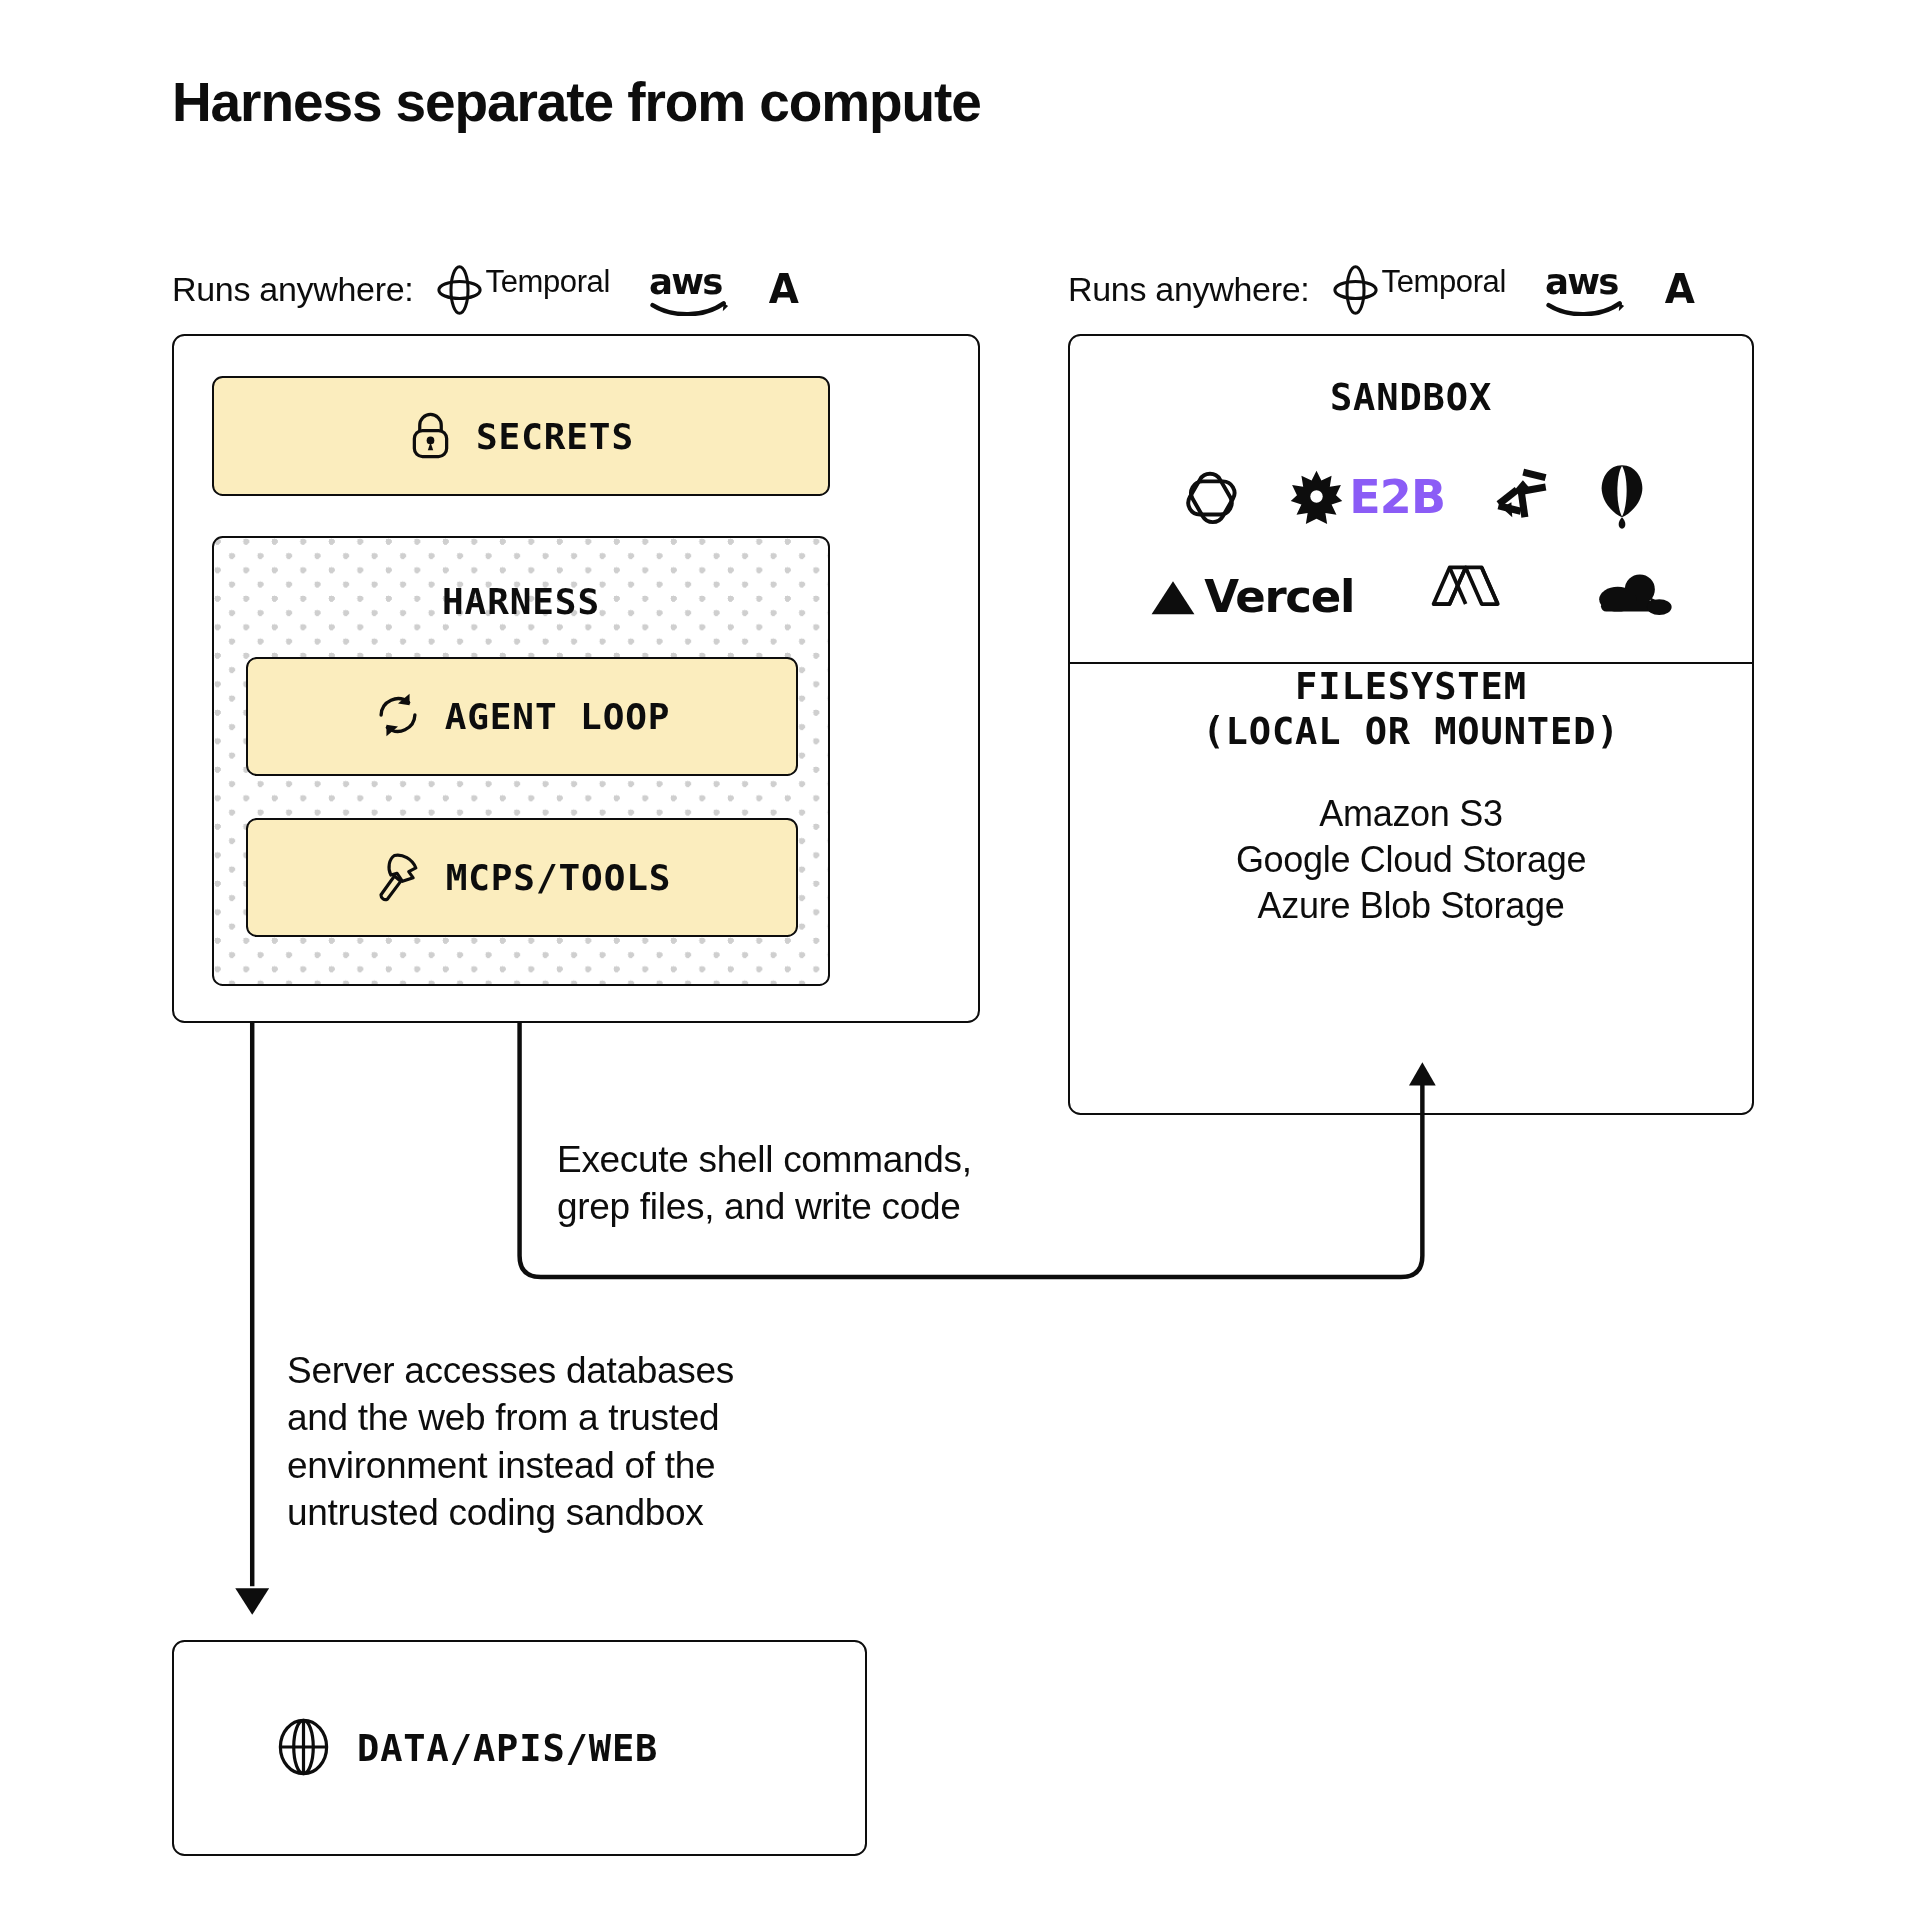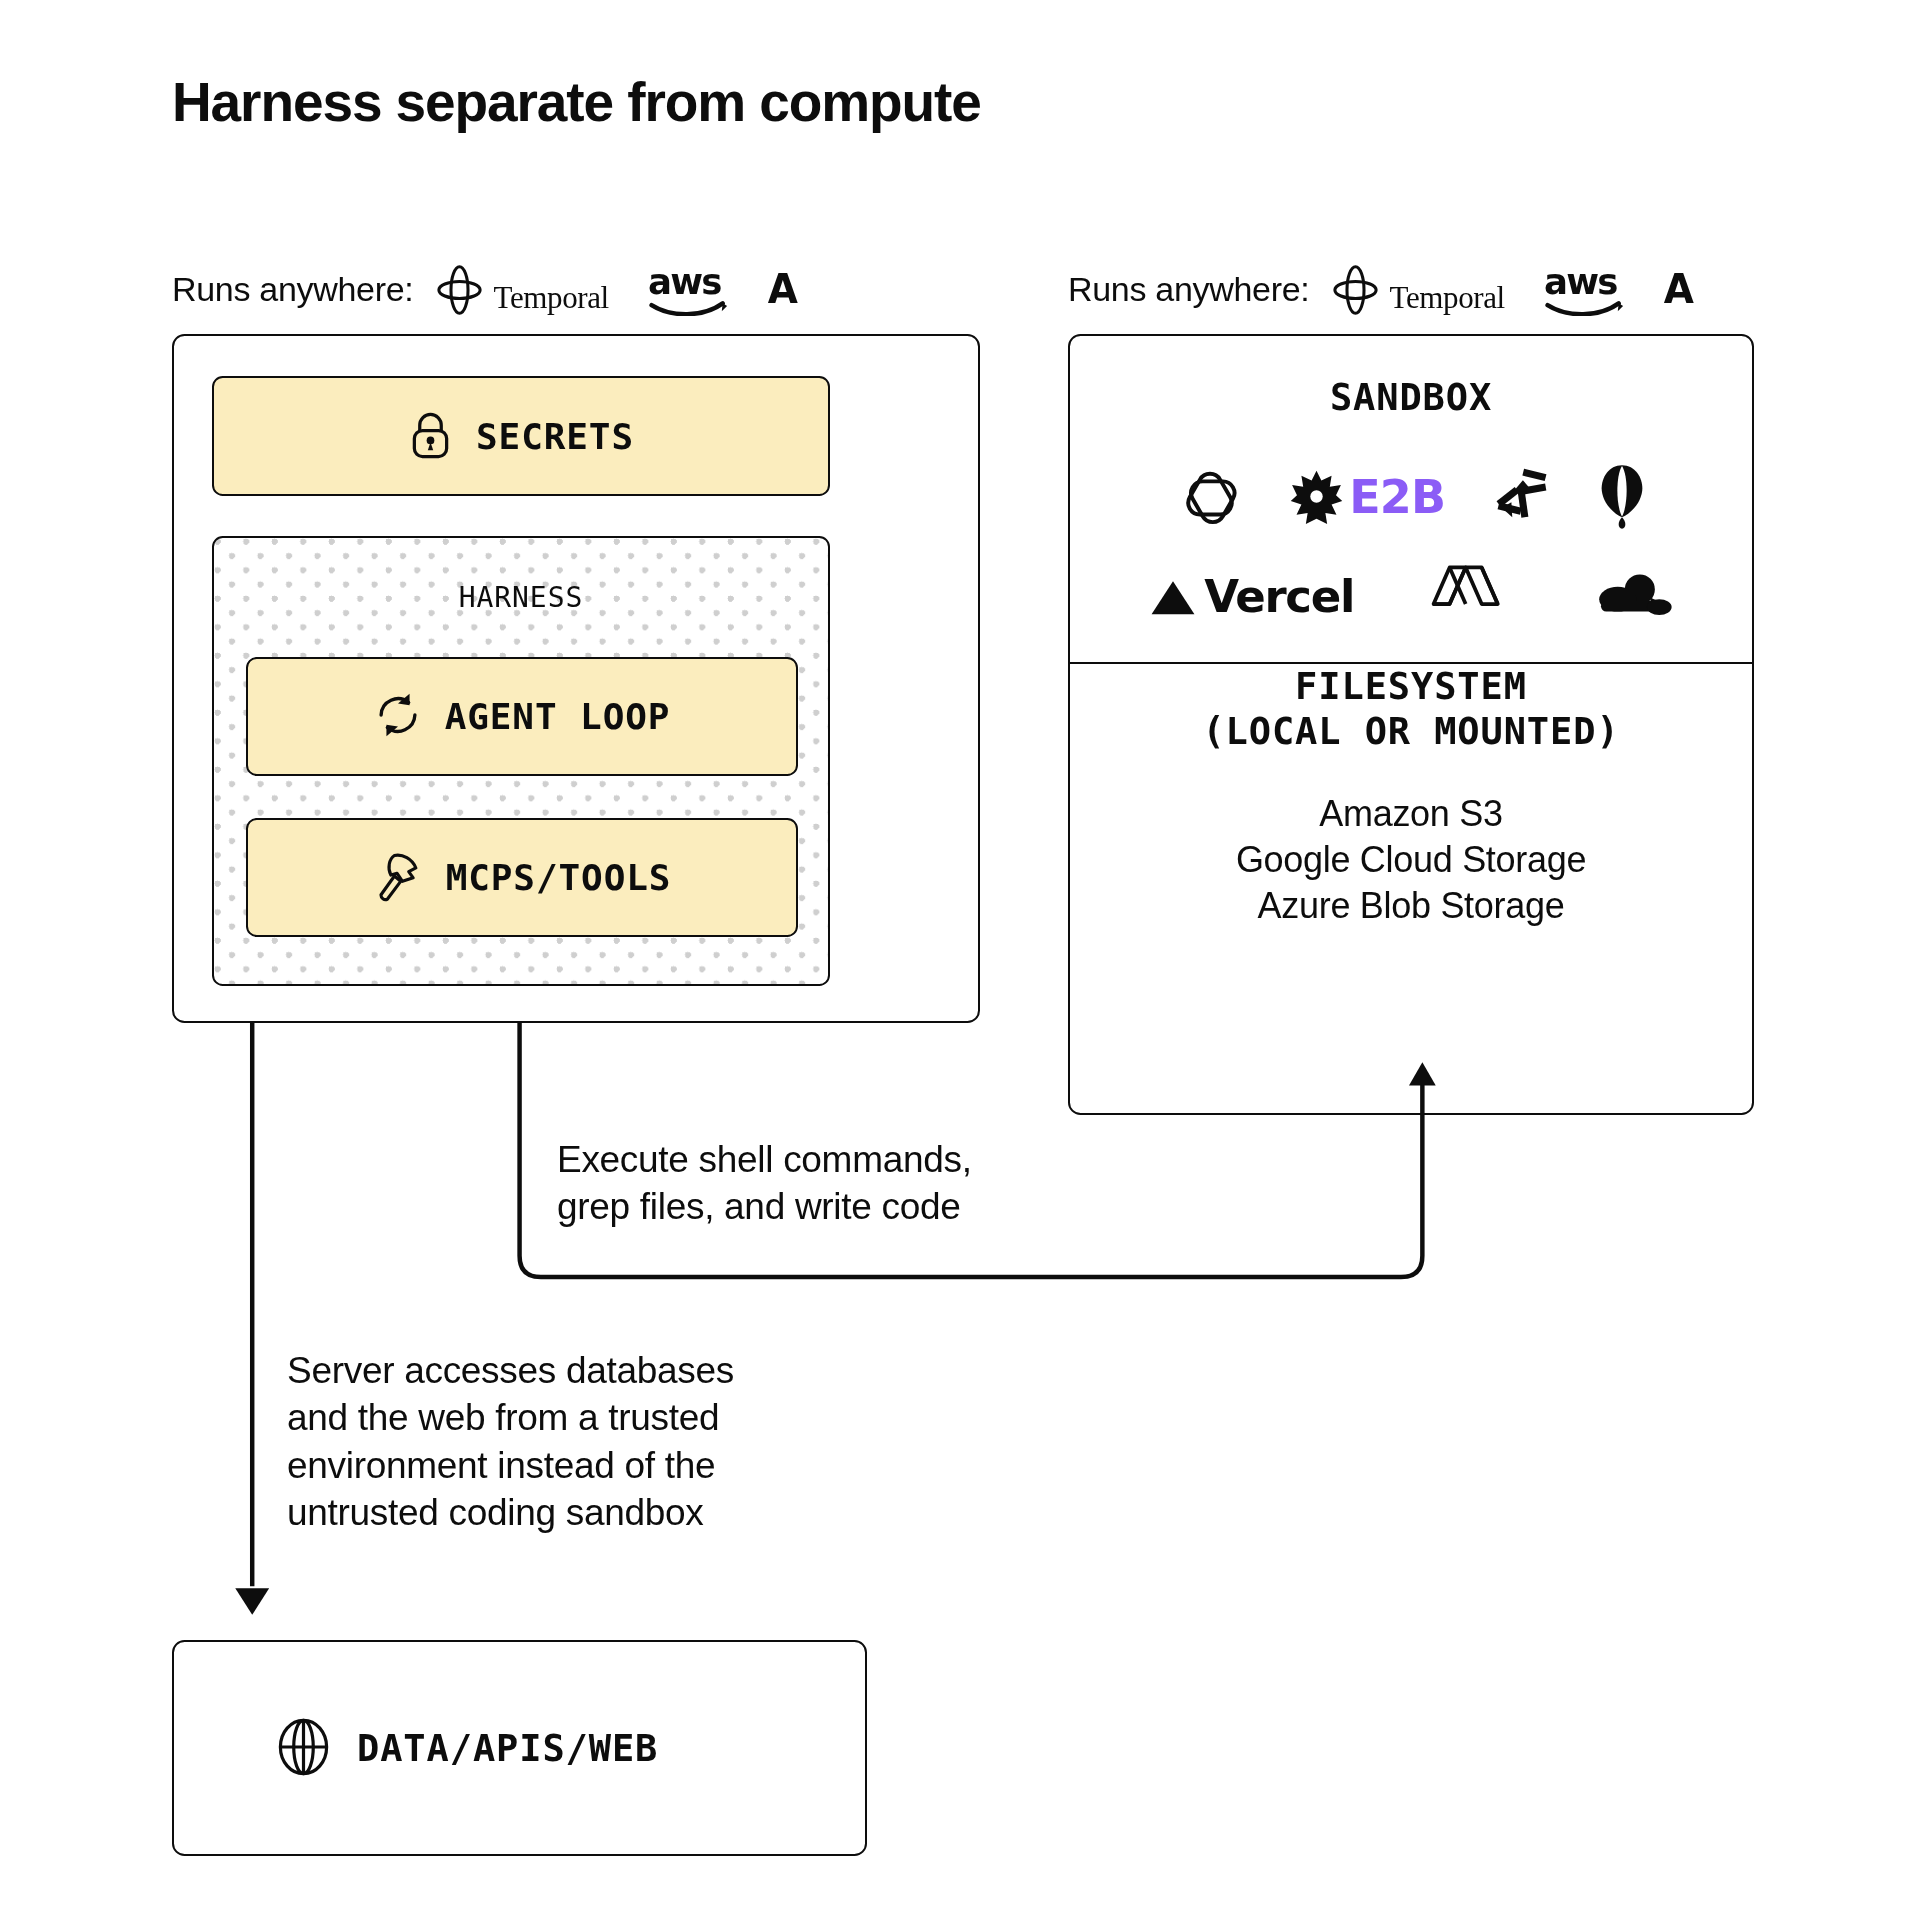--- a/index.html
+++ b/index.html
@@ -40,21 +40,21 @@
   }
   .runs-row.left  { left: 172px; }
   .runs-row.right { left: 1068px; }
   .runs-label {
     font-size: 34px;
     font-weight: 400;
     color: #0d0d0d;
     white-space: nowrap;
     letter-spacing: -0.3px;
   }
-  .logo-temporal { display: flex; align-items: flex-end; gap: 12px; margin-left: 7.1px; font-family: Liberation Serif, serif; }
+  .logo-temporal { display: flex; align-items: flex-start; gap: 4px; margin-left: 7.1px; }
   .logo-temporal .tname {
     font-size: 31px;
     font-weight: 400;
     letter-spacing: -0.4px;
     color: #0d0d0d;
   }
   .logo-aws { margin-left: 23px; display: flex; align-items: center; }
   .logo-azure {
     margin-left: 23px;
     font-size: 41px;
@@ -128,22 +128,22 @@
     background-position: 0 0, 14.3px 14.3px;
     overflow: hidden;
   }
   #harness-title {
     position: absolute;
     left: 0;
     right: 0;
     top: 43px;
     text-align: center;
     font-family: "DejaVu Sans Mono", monospace;
-    font-size: 28px;
-    font-weight: 400;
+    font-size: 36px;
+    font-weight: 700;
     letter-spacing: 0.9px;
     color: #0d0d0d;
   }
   #agent-loop-chip {
     left: 32px;
     top: 119px;
     width: 552px;
     height: 119px;
   }
   #mcps-chip {

